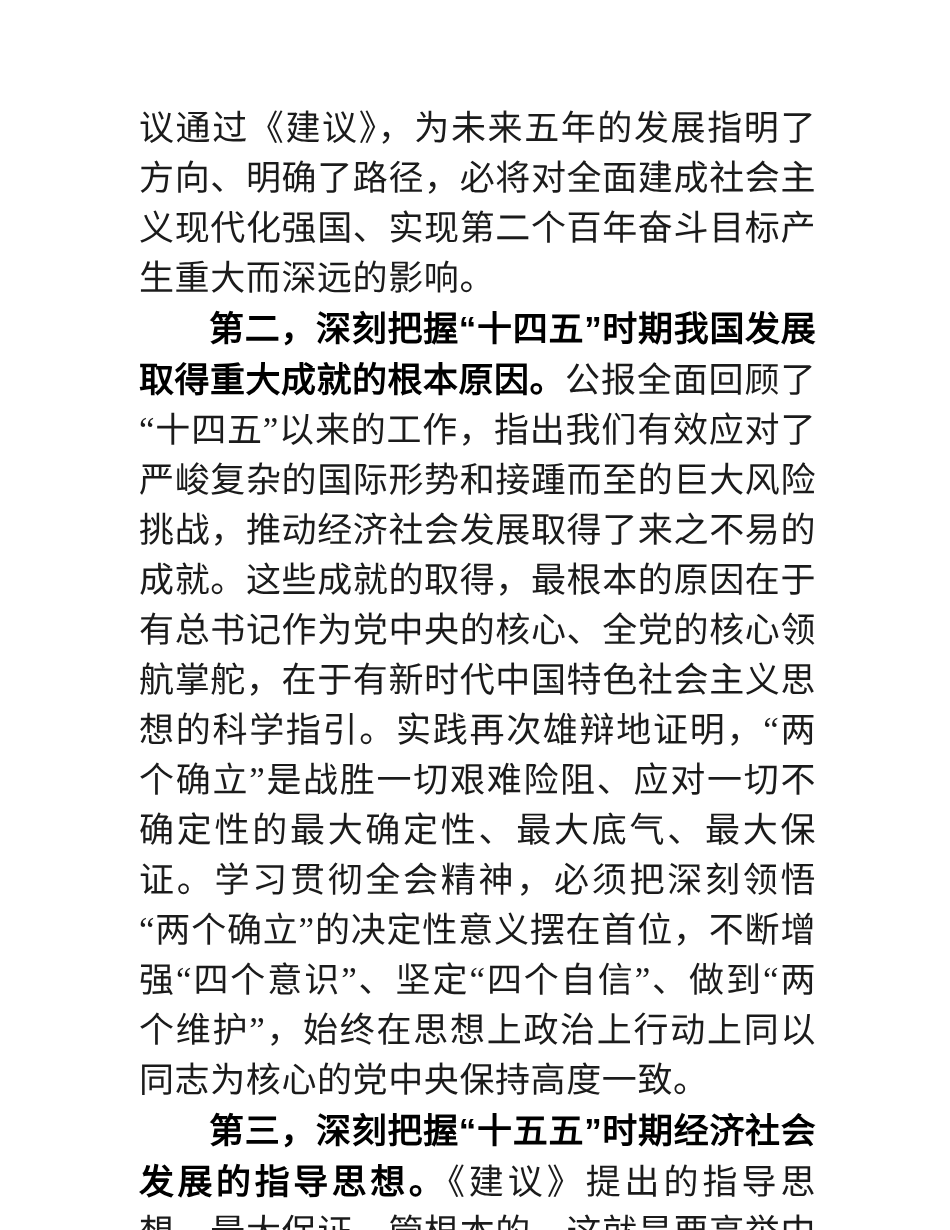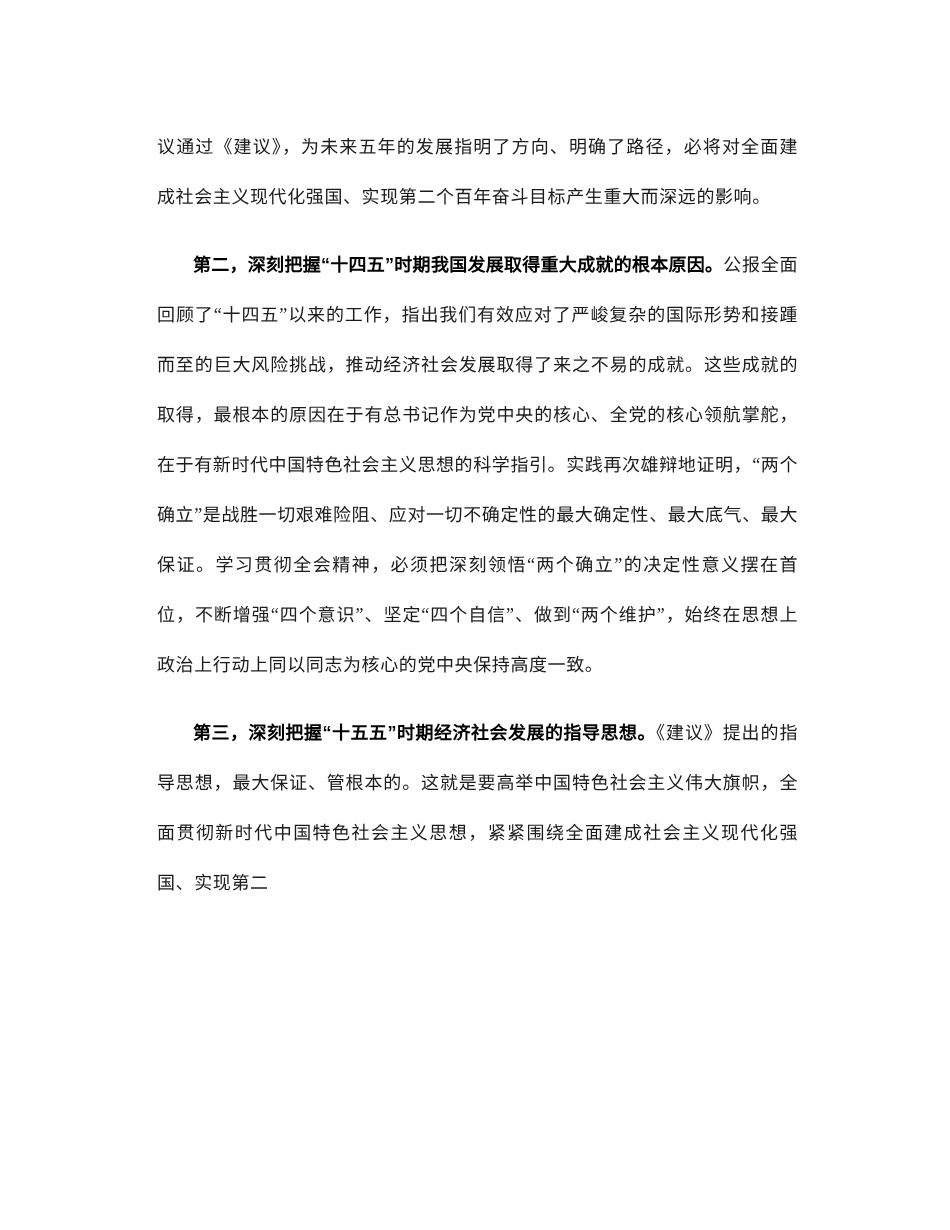--- a/index.html
+++ b/index.html
@@ -20,23 +20,23 @@
 
   .text-column {
     position: absolute;
     left: 139px;
     top: 104px;
     width: 677px;
   }
 
   
   .para {
-    margin: 18px;
+    margin: 0;
     font-family: "Liberation Serif", "DejaVu Serif", serif;
-    font-size: 18px;
+    font-size: 35px;
     line-height: 50px;
     color: #1b1b1b;
     text-align: justify;
     text-justify: inter-character;
     letter-spacing: 0.6px;
     font-weight: 400;
     -webkit-font-smoothing: antialiased;
   }
 
   .para.indent {

